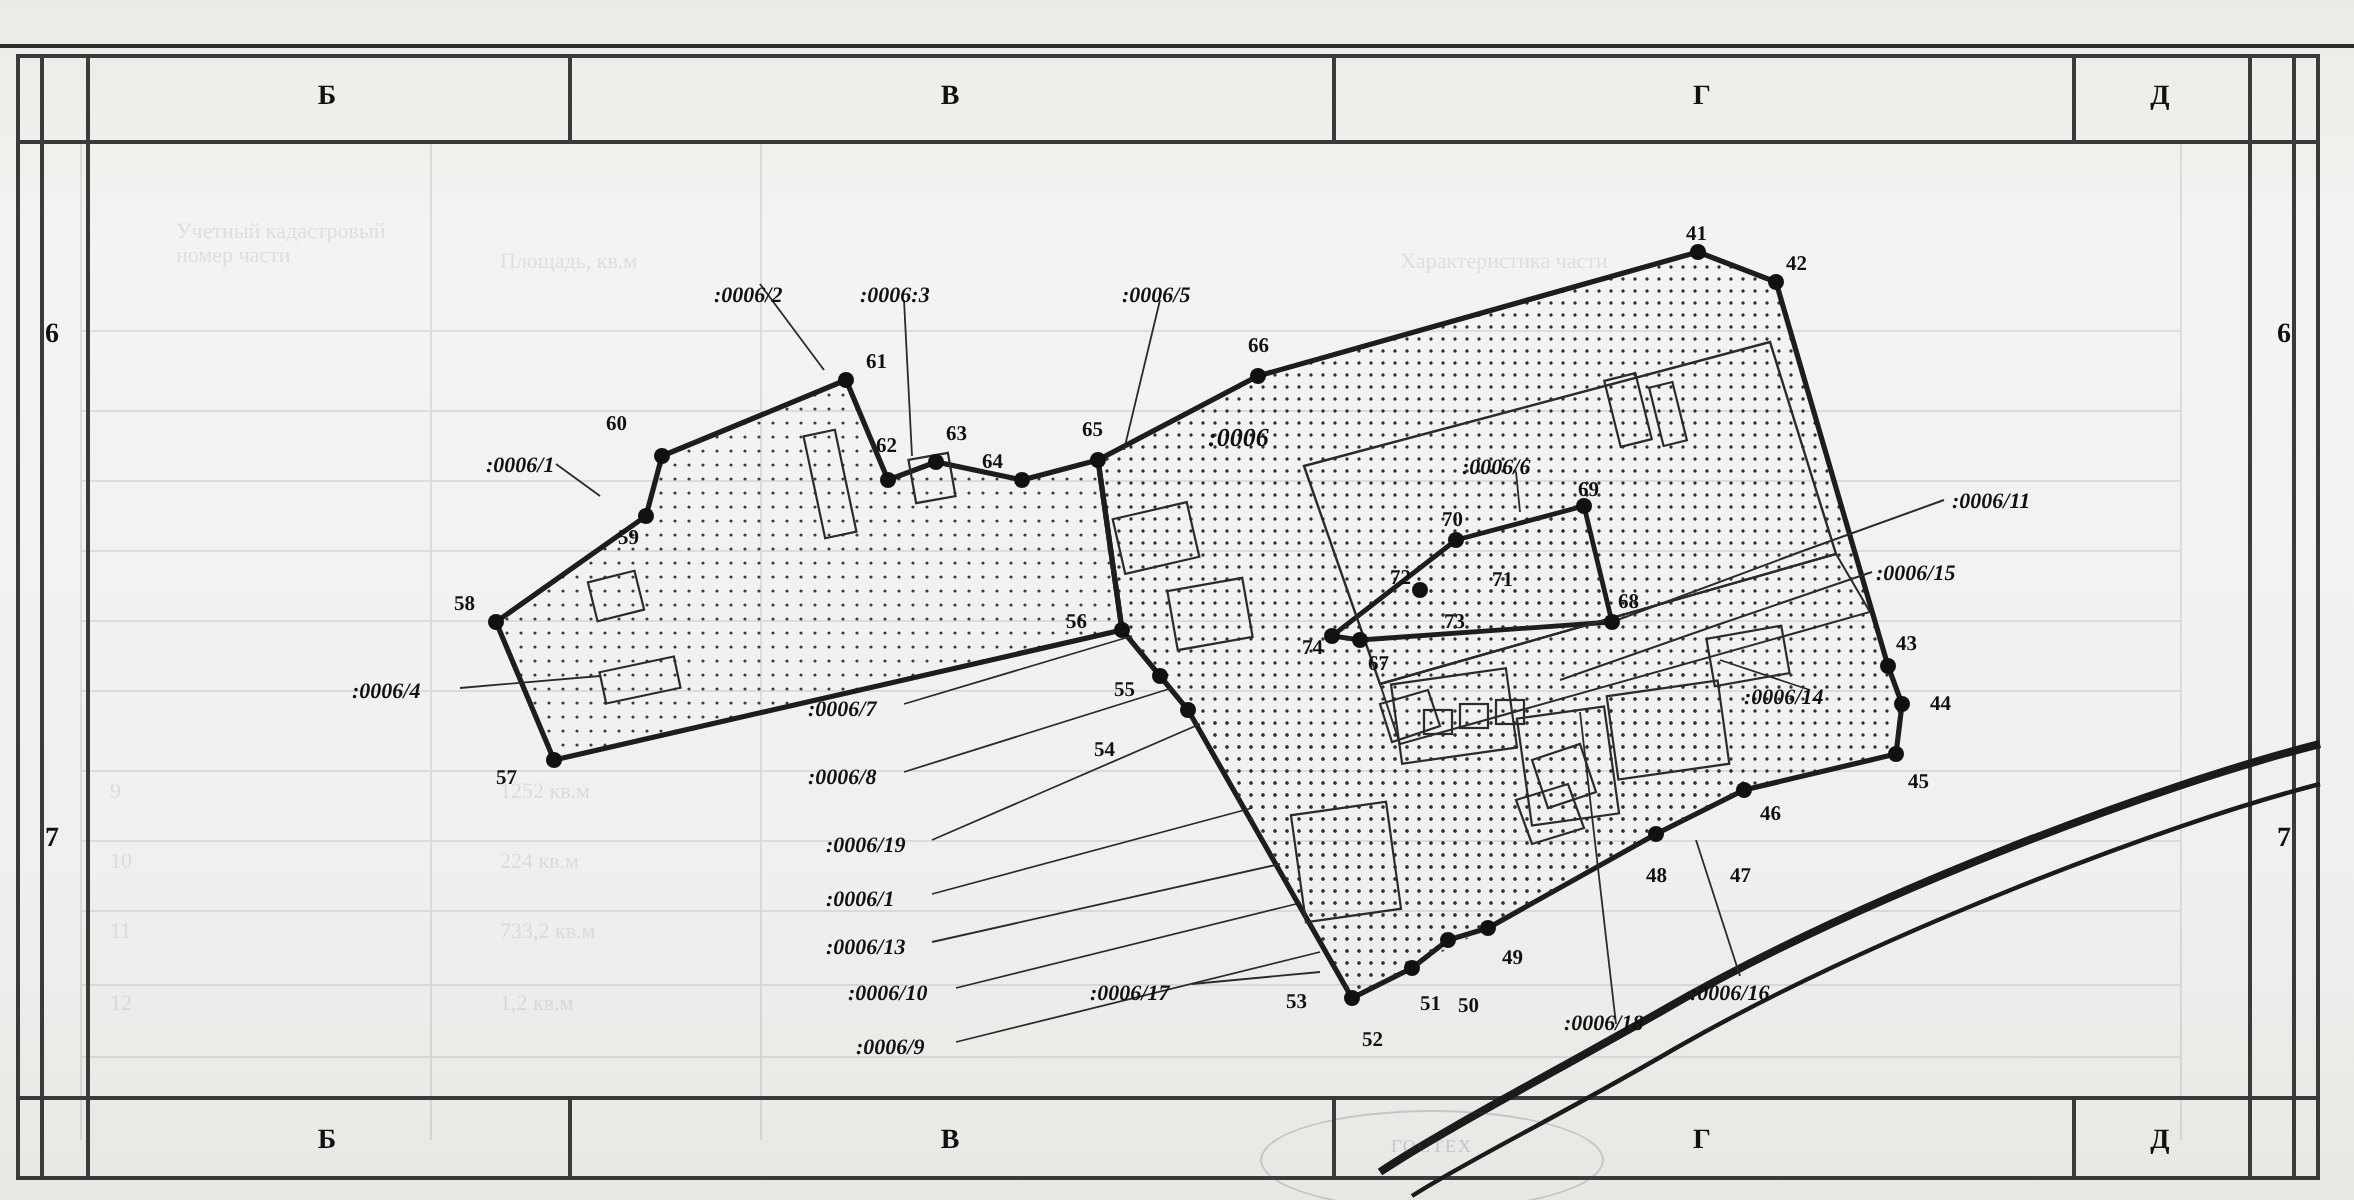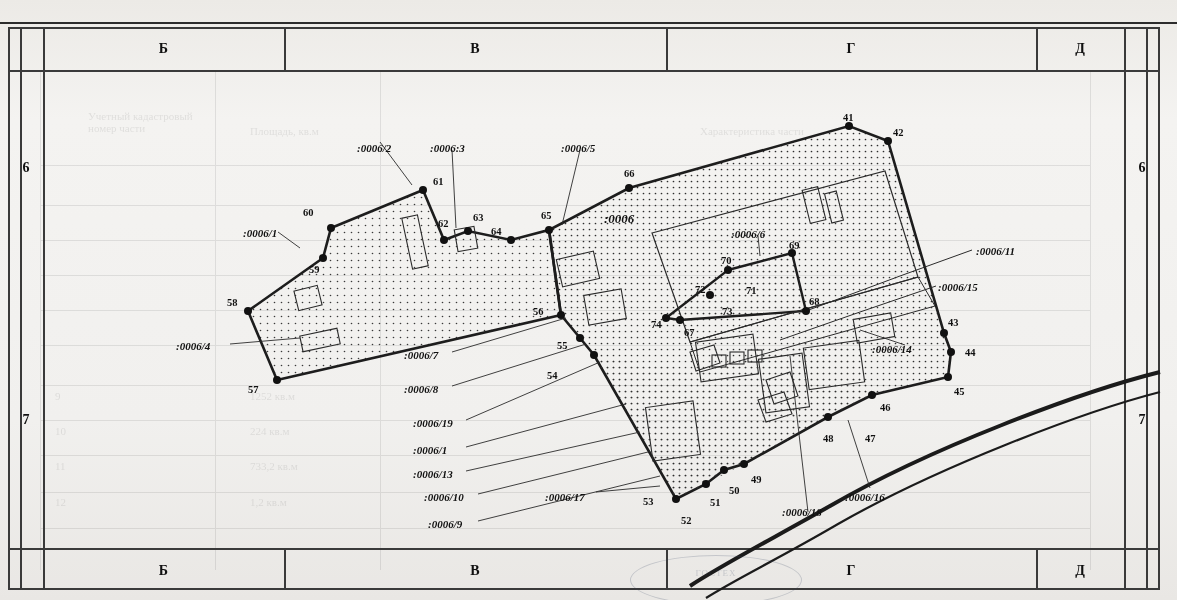--- a/index.html
+++ b/index.html
@@ -272,21 +272,21 @@
   <div class="num" style="left:533px;top:306px;">56</div>
   <div class="num" style="left:557px;top:340px;">55</div>
   <div class="num" style="left:547px;top:370px;">54</div>
   <div class="num" style="left:948px;top:317px;">43</div>
   <div class="num" style="left:965px;top:347px;">44</div>
   <div class="num" style="left:954px;top:386px;">45</div>
   <div class="num" style="left:880px;top:402px;">46</div>
   <div class="num" style="left:865px;top:433px;">47</div>
   <div class="num" style="left:823px;top:433px;">48</div>
   <div class="num" style="left:751px;top:474px;">49</div>
-  <div class="num" style="left:729px;top:485px;">50</div>
+  <div class="num" style="left:729px;top:498px;">50</div>
   <div class="num" style="left:710px;top:497px;">51</div>
   <div class="num" style="left:681px;top:515px;">52</div>
   <div class="num" style="left:643px;top:496px;">53</div>
 
   <div class="lbl big" style="left:604px;top:211px;">:0006</div>
   <div class="lbl" style="left:243px;top:227px;">:0006/1</div>
   <div class="lbl" style="left:357px;top:142px;">:0006/2</div>
   <div class="lbl" style="left:430px;top:142px;">:0006:3</div>
   <div class="lbl" style="left:561px;top:142px;">:0006/5</div>
   <div class="lbl" style="left:731px;top:228px;">:0006/6</div>

